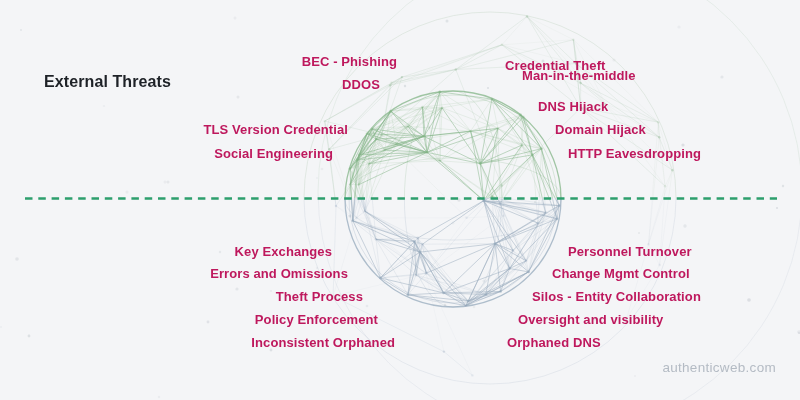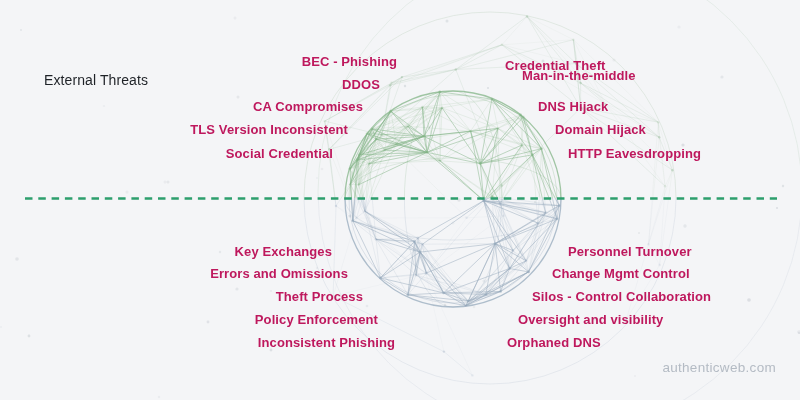--- a/index.html
+++ b/index.html
@@ -6,22 +6,22 @@
   .stage{
     position:relative;
     width:800px;height:400px;
     background:#f4f5f7;
     overflow:hidden;
     font-family:"Liberation Sans","DejaVu Sans",sans-serif;
   }
   .globe-svg{position:absolute;left:0;top:0;}
   .title{
     position:absolute;
-    font-size:14px;
-    font-weight:400;
+    font-size:16px;
+    font-weight:700;
     color:#1e2227;
     line-height:1.25;
     letter-spacing:0.1px;
     width:132px;
   }
   .title-external{left:44px;top:72px;}
   .title-internal{left:44px;top:278px;}
   .lbl{
     position:absolute;
     font-size:13px;
@@ -1313,36 +1313,35 @@
         <circle cx="408.0" cy="126.3" r="1.4" stroke="none" fill="#96a9bc" opacity="0.25"></circle>
         <circle cx="480.3" cy="163.6" r="1.4" stroke="none" fill="#96a9bc" opacity="0.55"></circle>
       </g>
     <line id="divider-line" x1="25" y1="198.5" x2="777" y2="198.5" stroke-width="2.5" stroke-dasharray="7.5 5.8" stroke="#2d9f6d"></line>
   </svg>
 
   <div class="title title-external">External Threats</div>
 
   <span class="lbl" style="right:403px;top:54px">BEC - Phishing</span>
   <span class="lbl" style="right:420px;top:77px">DDOS</span>
-  <span class="lbl" style="right:437px;top:99px">CA Compromises</span>
-  <span class="lbl" style="right:452px;top:122px">TLS Version Inconsistent</span>
-  <span class="lbl" style="right:467px;top:146px">Social Credential</span>
+  <span class="lbl" style="right:452px;top:122px">TLS Version Credential</span>
+  <span class="lbl" style="right:467px;top:146px">Social Engineering</span>
 
   <span class="lbl" style="left:505px;top:58px">Credential Theft</span>
   <span class="lbl" style="left:522px;top:68px">Man-in-the-middle</span>
   <span class="lbl" style="left:538px;top:99px">DNS Hijack</span>
   <span class="lbl" style="left:555px;top:122px">Domain Hijack</span>
   <span class="lbl" style="left:568px;top:146px">HTTP Eavesdropping</span>
 
   <span class="lbl" style="right:468px;top:244px">Key Exchanges</span>
   <span class="lbl" style="right:452px;top:266px">Errors and Omissions</span>
   <span class="lbl" style="right:437px;top:289px">Theft Process</span>
   <span class="lbl" style="right:422px;top:312px">Policy Enforcement</span>
-  <span class="lbl" style="right:405px;top:335px">Inconsistent Phishing</span>
+  <span class="lbl" style="right:405px;top:335px">Inconsistent Orphaned</span>
 
   <span class="lbl" style="left:568px;top:244px">Personnel Turnover</span>
   <span class="lbl" style="left:552px;top:266px">Change Mgmt Control</span>
-  <span class="lbl" style="left:532px;top:289px">Silos - Control Collaboration</span>
+  <span class="lbl" style="left:532px;top:289px">Silos - Entity Collaboration</span>
   <span class="lbl" style="left:518px;top:312px">Oversight and visibility</span>
   <span class="lbl" style="left:507px;top:335px">Orphaned DNS</span>
 
   <div class="watermark">authenticweb.com</div>
 </div>
 
 </body></html>

